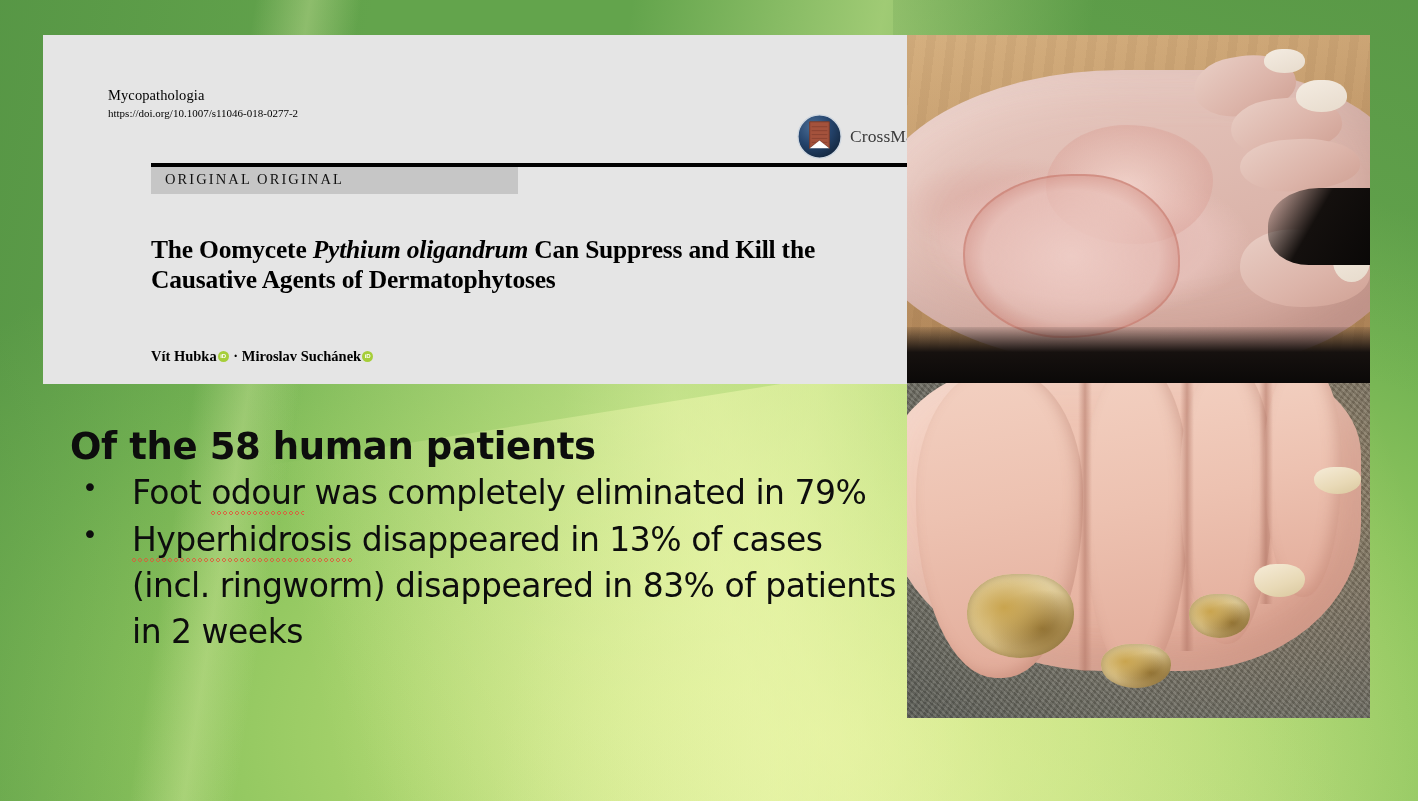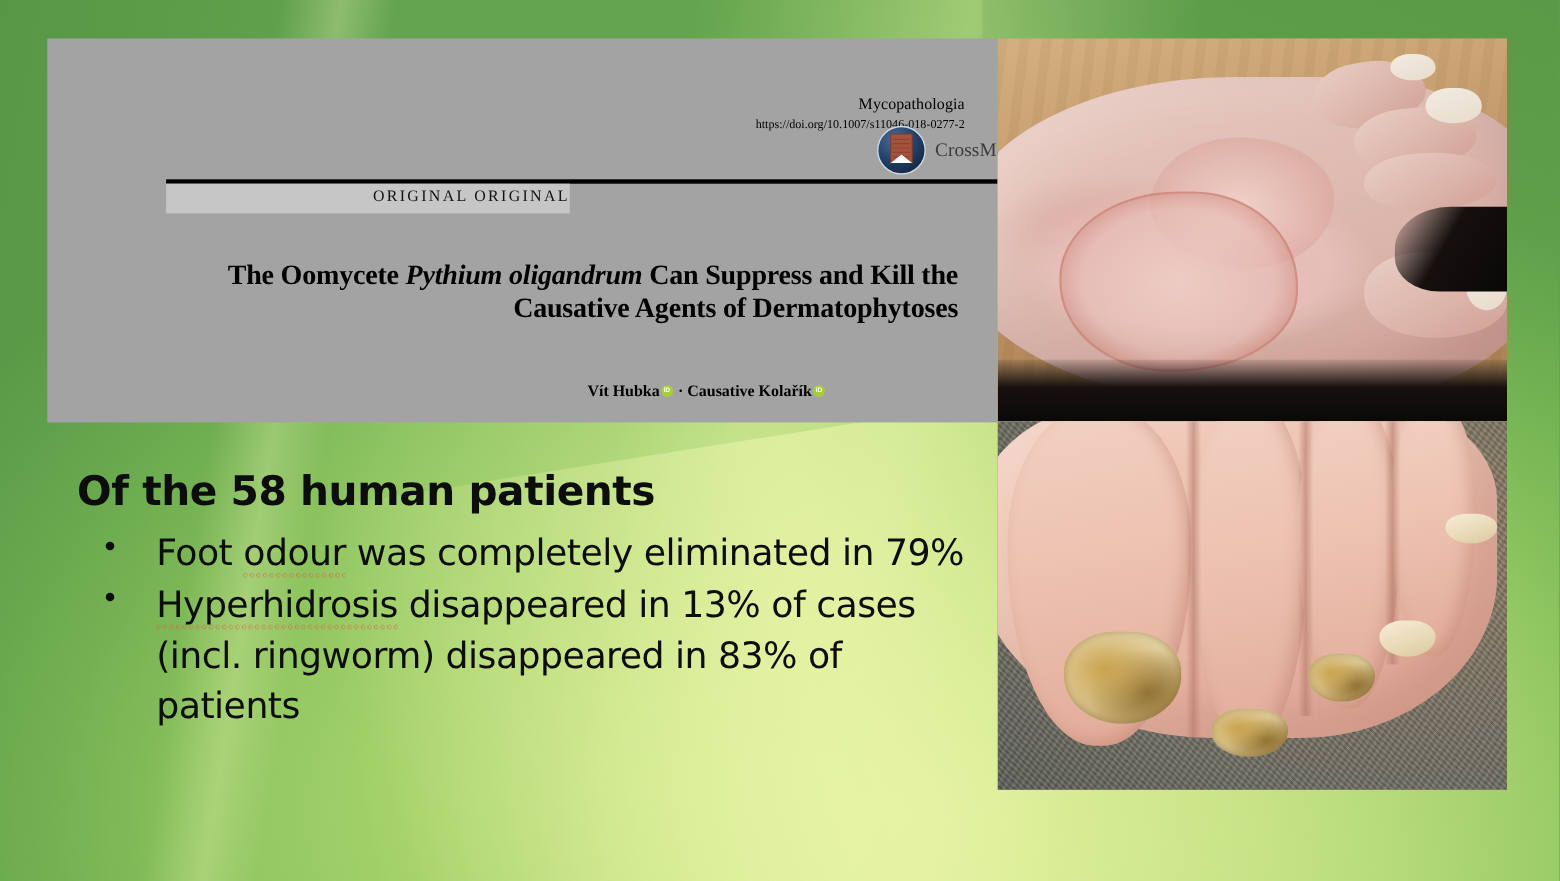--- a/index.html
+++ b/index.html
@@ -44,21 +44,21 @@
   }
   .bg-vein{
     position:absolute;left:8%;top:-10%;width:18%;height:130%;
     background:linear-gradient(96deg,rgba(255,255,255,0) 35%,rgba(225,240,170,.35) 50%,rgba(255,255,255,0) 64%);
     transform:rotate(3deg);
   }
 
   
   .paper{
     position:absolute;left:43px;top:35px;width:864px;height:349px;
-    background:#a3a3a3;overflow:hidden;text-align:right;
+    background:#e5e5e5;overflow:hidden;
   }
   .paper-inner{position:absolute;left:65px;top:50px;right:30px;}
   .journal{
     font-family:"Liberation Serif", serif;
     font-size:14.5px;color:#000;line-height:1.45;letter-spacing:.1px;
   }
   .doi{
     font-family:"Liberation Serif", serif;
     font-size:11px;color:#000;line-height:1.45;
   }
@@ -185,21 +185,21 @@
 
   
   .body{
     position:absolute;left:70px;top:428px;width:840px;color:#0d0d0d;
   }
   .heading{
     font-family:"DejaVu Sans", sans-serif;
     font-weight:bold;font-size:37px;line-height:1.04;
     letter-spacing:-.4px;
   }
-  .bullets{list-style:none;margin:14px;padding:0;}
+  .bullets{list-style:none;margin:4px;padding:0;}
   .bullets li{
     position:relative;
     font-family:"DejaVu Sans", sans-serif;
     font-weight:400;font-size:33px;line-height:1.40;
     padding-left:58px;letter-spacing:-.5px;
     white-space:pre-line;
   }
   .bullets li::before{
     content:"\2022";position:absolute;left:8px;top:-1px;font-size:27px;
   }
@@ -265,21 +265,21 @@
     <div class="artband">
       <span>ORIGINAL ORIGINAL</span>
     </div>
 
     <div class="title">
       <span>The Oomycete </span><i>Pythium oligandrum</i><span> Can Suppress and Kill the Causative Agents of Dermatophytoses</span>
     </div>
 
     <div class="authors">
       <br>
-      <span>Vít Hubka</span><span class="orcid"></span><span> · Causative Kolařík</span><span class="orcid"></span>
+      <span>Vít Hubka</span><span class="orcid"></span><span> · Miroslav Suchánek</span><span class="orcid"></span>
     </div>
   </div>
 
   <div class="photo photo-top">
     <div class="ph-layer wood"></div>
     <div class="skinmass"></div>
     <div class="ringpatch2"></div>
     <div class="ringpatch"></div>
 
     <div class="digit" style="left:62%;top:6%;width:22%;height:17%;transform:rotate(-9deg);"></div>
@@ -314,16 +314,17 @@
     <div class="nail-norm" style="left:75%;top:54%;width:11%;height:10%;"></div>
     <div class="nail-norm" style="left:88%;top:25%;width:10%;height:8%;"></div>
   </div>
 
   <div class="body">
     <div class="heading">Of the 58 human patients</div>
     <ul class="bullets">
       <li><span>Foot </span><span class="spell">odour</span><span> was completely eliminated in 79%</span></li>
       <li><span></span><span class="spell">Hyperhidrosis</span><span> disappeared in 13% of cases</span></li>
       <li class="nobul"><span>(incl. ringworm) disappeared in 83% of patients</span></li>
+      <li class="nobul"><span> in 2 weeks</span></li>
     </ul>
   </div>
 
 </div>
 
 </body></html>

